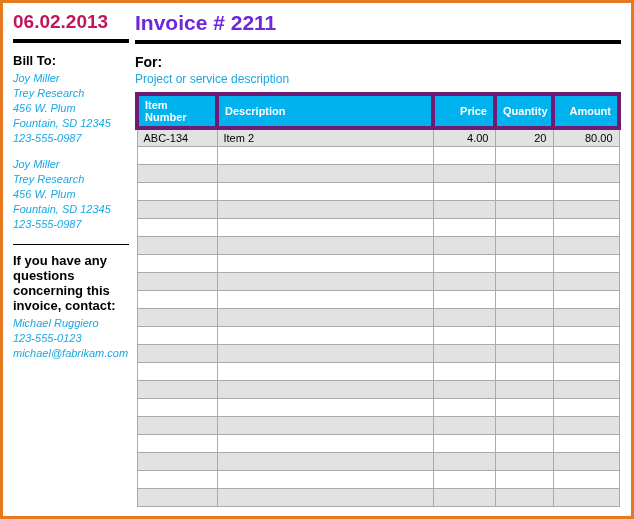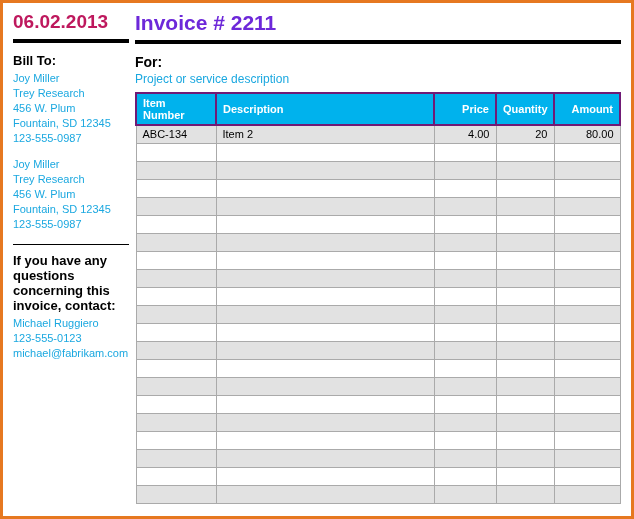--- a/index.html
+++ b/index.html
@@ -48,20 +48,21 @@
     font-size: 13px;
     margin-bottom: 4px;
   }
   .blue {
     color: #1ba8e0;
   }
   .sidebar .blue {
     display: block;
     margin: 3px 0;
     font-size: 11px;
+    font-style: italic;
   }
   .block { margin-bottom: 14px; }
   .invoice-title {
     font-size: 21px;
     font-weight: bold;
     color: #6d28d9;
     margin-bottom: 5px;
   }
   .for-label {
     font-weight: bold;
@@ -78,21 +79,21 @@
     border-collapse: collapse;
     table-layout: fixed;
   }
   table.items th {
     background: #00b2ed;
     color: #fff;
     font-weight: bold;
     font-size: 11px;
     text-align: left;
     padding: 3px 6px;
-    border: 2px solid #701a75;
+    border: 4px solid #701a75;
     height: 20px;
   }
   table.items th.num { text-align: right; }
   table.items td {
     border: 1px solid #aaa;
     padding: 2px 6px;
     height: 18px;
     font-size: 11px;
     background: #fff;
     white-space: nowrap;

